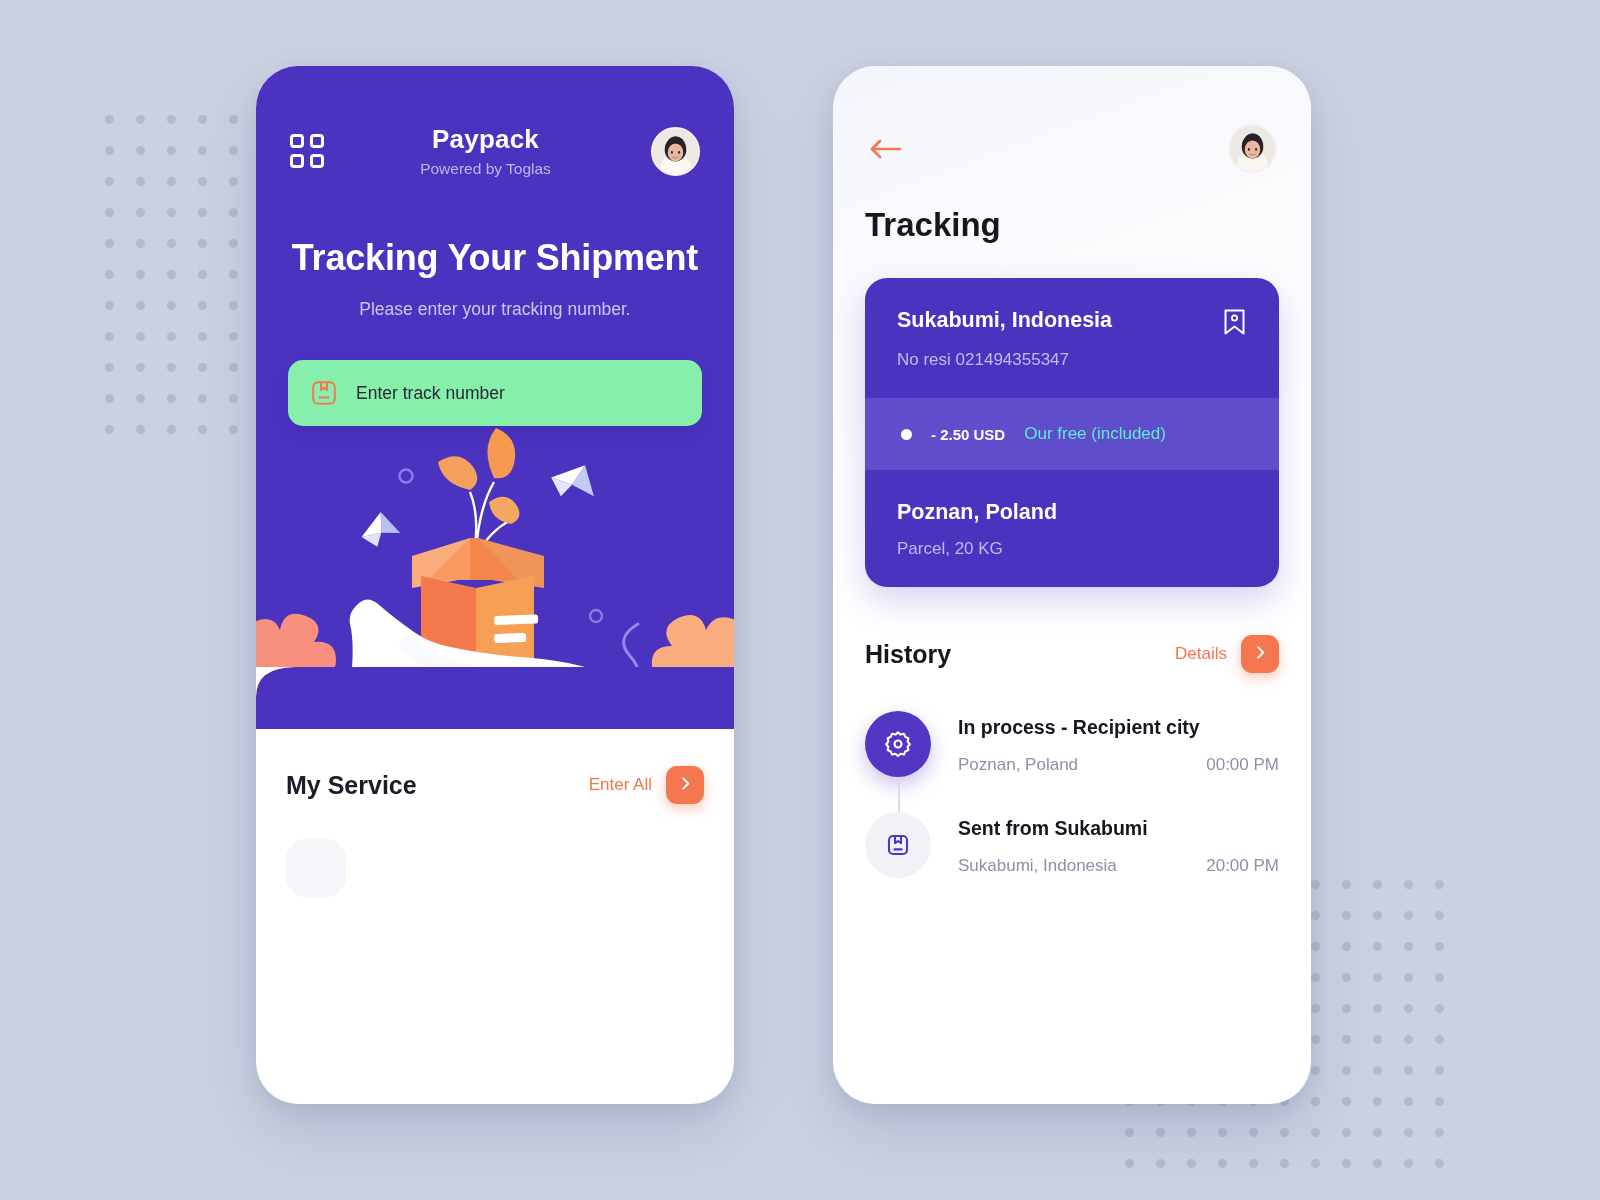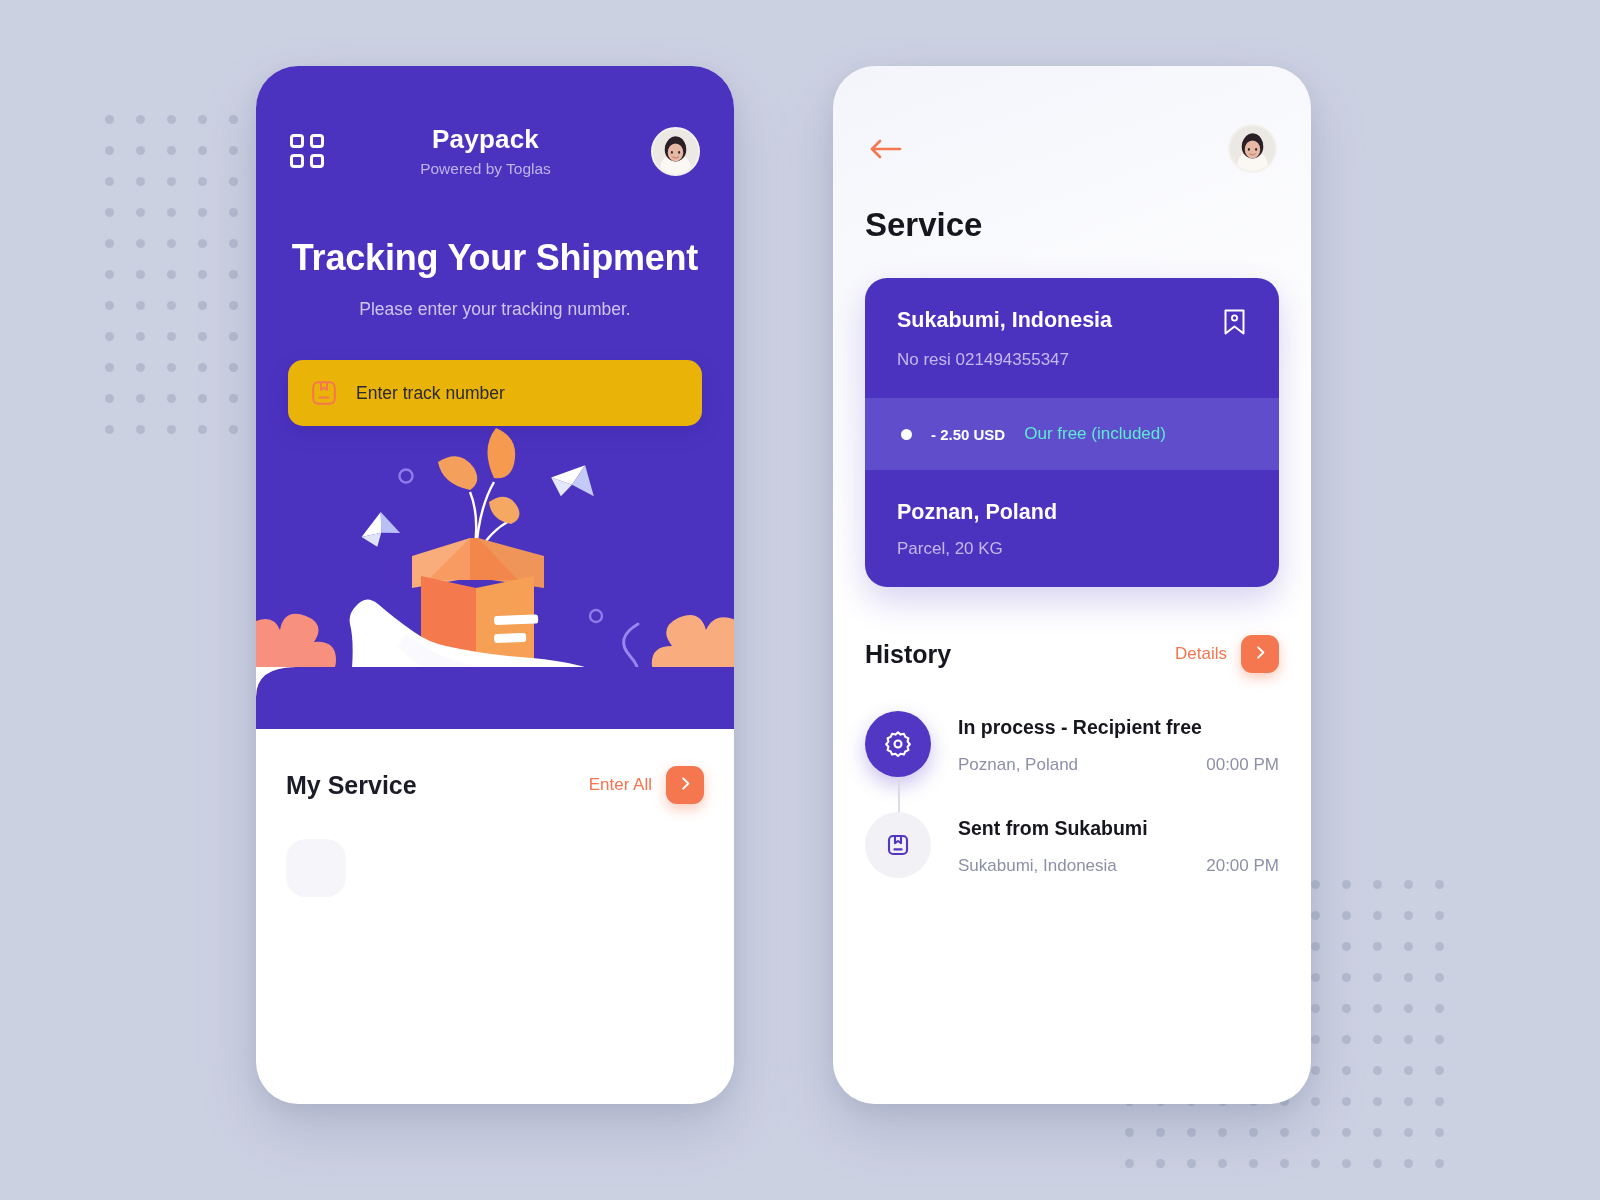--- a/index.html
+++ b/index.html
@@ -68,21 +68,21 @@
 
   .hero-heading {
     color:#fff; font-size:36px; font-weight:bold; text-align:center;
     margin-top:59px; letter-spacing:-.2px;
   }
   .hero-sub {
     color:#cfc6ef; font-size:17.5px; text-align:center; margin-top:20px;
   }
 
   .search-box {
-    margin:40px 32px 0 32px; height:66px; background:#eab308;
+    margin:40px 32px 0 32px; height:66px; background:#86efac;
     border-radius:15px; display:flex; align-items:center; padding:0 22px;
     box-shadow:0 8px 22px rgba(30,10,90,.13);
   }
   .search-box .pkg-icon { width:28px; height:28px; flex:none; }
   .search-input {
     border:none; outline:none; background:transparent;
     font-family:inherit; font-size:17.5px; color:#2a2a35;
     margin-left:18px; width:100%;
   }
   .search-input::placeholder { color:#2a2a35; }
@@ -485,21 +485,21 @@
         <ellipse cx="25" cy="23" rx="12" ry="13" fill="#2b2026"></ellipse>
         <ellipse cx="25" cy="26" rx="8.6" ry="10" fill="#e7b9a5"></ellipse>
         <path d="M13 20 q4 -12 12 -12 q9 0 12 12 q-3 -5 -12 -5 q-9 0 -12 5z" fill="#2b2026"></path>
         <ellipse cx="21" cy="26" rx="1.2" ry="1.5" fill="#3a2c2c"></ellipse>
         <ellipse cx="29" cy="26" rx="1.2" ry="1.5" fill="#3a2c2c"></ellipse>
         <path d="M22 31 q3 2.4 6 0" stroke="#c4796b" stroke-width="1.2" fill="none" stroke-linecap="round"></path>
       </svg>
     </div>
   </div>
 
-  <div class="r-title">Service</div>
+  <div class="r-title">Tracking</div>
 
   <div class="track-card">
     <div class="tc-row">
       <div class="tc-head">
         <div class="tc-city">Sukabumi, Indonesia</div>
         <button class="bookmark-btn">
           <span>
             <svg viewBox="0 0 25 28">
               <path d="M3.5 2.5 h18 v23 l-9 -7 l-9 7 z" fill="none" stroke="#ffffff" stroke-width="2" stroke-linejoin="round"></path>
               <circle cx="12.5" cy="10" r="2.6" fill="none" stroke="#ffffff" stroke-width="1.8"></circle>
@@ -542,21 +542,21 @@
       <div class="tl-ico-wrap">
         <div class="tl-circle active">
           <svg viewBox="0 0 30 30">
             <path d="M15 3.4 l2.6 2.2 l3.3 -.8 l1.4 3.1 l3.1 1.4 l-.8 3.3 l2.2 2.6 l-2.2 2.6 l.8 3.3 l-3.1 1.4 l-1.4 3.1 l-3.3 -.8 l-2.6 2.2 l-2.6 -2.2 l-3.3 .8 l-1.4 -3.1 l-3.1 -1.4 l.8 -3.3 l-2.2 -2.6 l2.2 -2.6 l-.8 -3.3 l3.1 -1.4 l1.4 -3.1 l3.3 .8 z" fill="none" stroke="#ffffff" stroke-width="2.1" stroke-linejoin="round"></path>
             <circle cx="15" cy="15" r="3.5" fill="none" stroke="#ffffff" stroke-width="2.1"></circle>
           </svg>
         </div>
         <div class="tl-line"></div>
       </div>
       <div class="tl-body">
-        <div class="tl-name">In process - Recipient free</div>
+        <div class="tl-name">In process - Recipient city</div>
         <div class="tl-meta">
           <span class="tl-place">Poznan, Poland</span>
           <span class="tl-time">00:00 PM</span>
         </div>
       </div>
     </div>
 
 
     <div class="tl-item">
       <div class="tl-ico-wrap">

